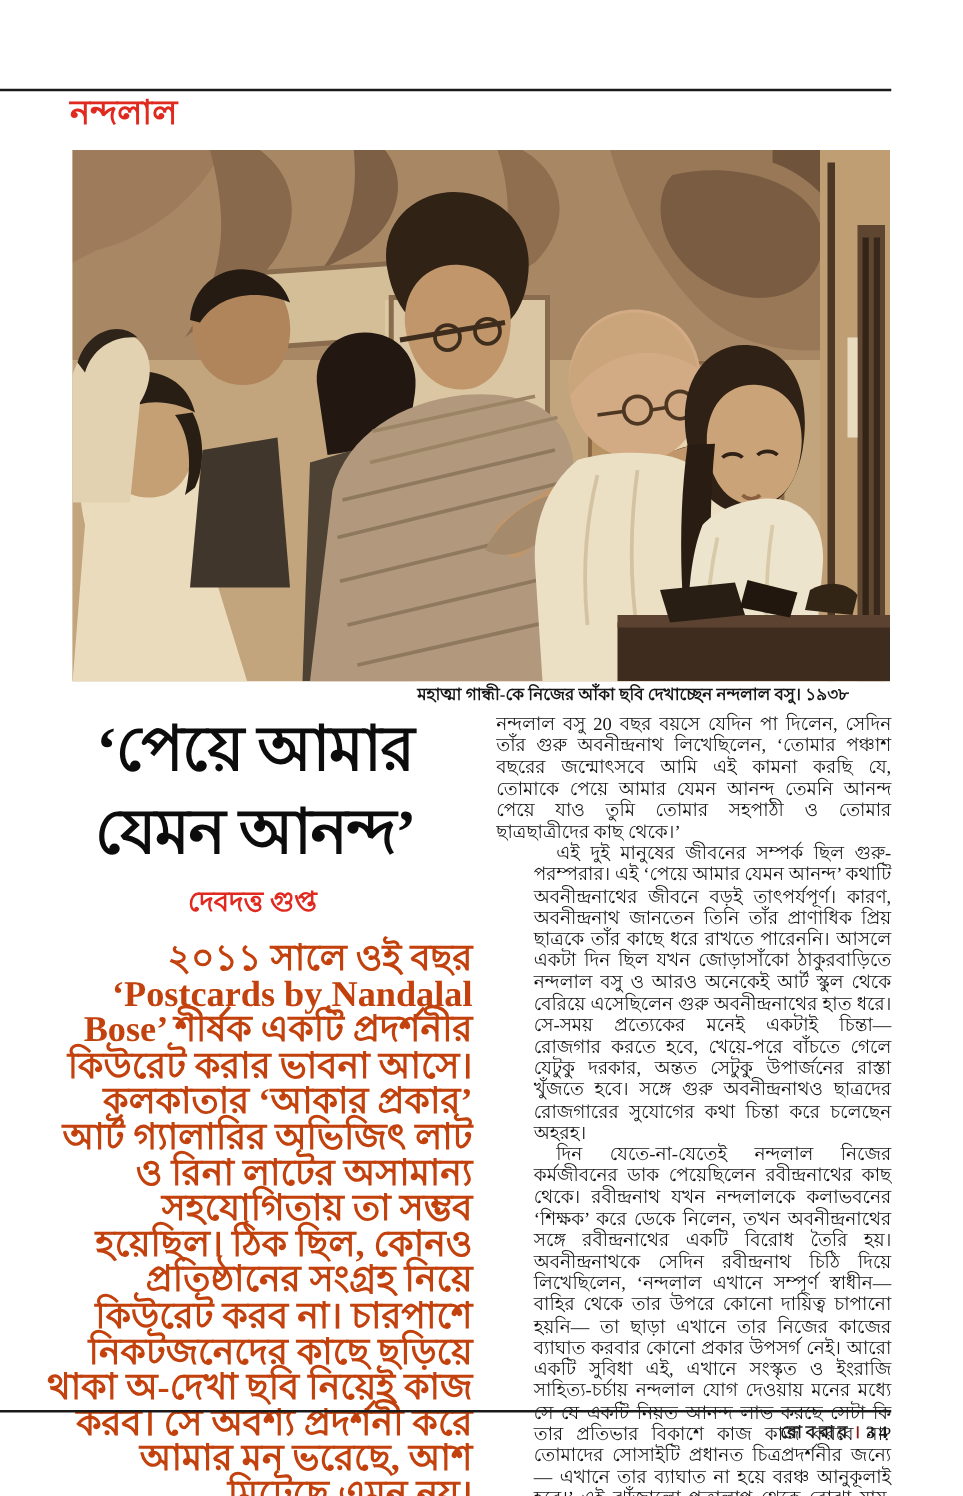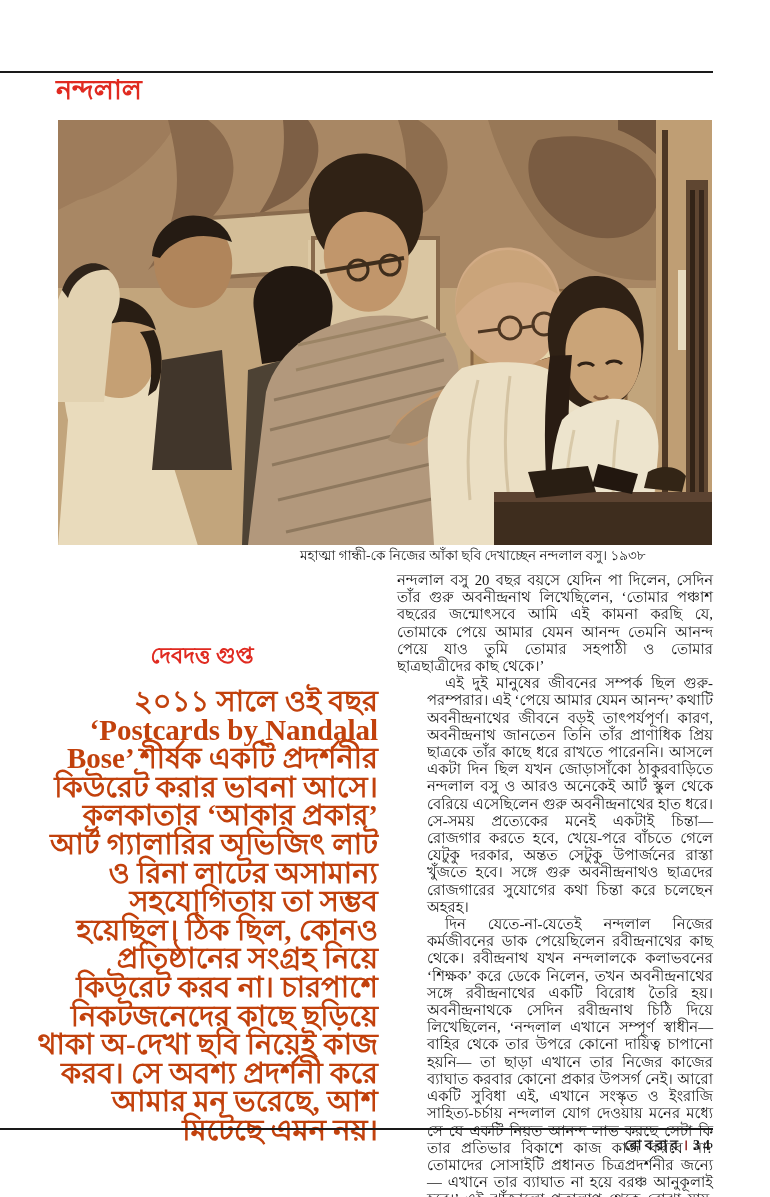--- a/index.html
+++ b/index.html
@@ -30,22 +30,22 @@
 
   .photo-wrap {
     position: absolute; left: 58px; top: 120px;
     width: 654px; height: 425px;
     background: #c2a37e;
   }
   .photo-wrap svg { display: block; width: 100%; height: 100%; }
 
   .photo-caption {
     position: absolute; left: 300px; top: 548px; width: 413px;
-    text-align: left;
-    font-size: 13.5px; font-weight: normal; color: #161616;
+    text-align: center;
+    font-size: 13.5px; font-weight: bold; color: #161616;
     line-height: 1.2;
   }
 
   .left-col {
     position: absolute; left: 30px; top: 566px; width: 348px;
     text-align: right;
   }
   .headline {
     font-size: 50px; line-height: 66px; font-weight: bold;
     color: #0c0c0c; text-align: center; letter-spacing: -1px;
@@ -191,22 +191,22 @@
         <path d="M590,352 c14,-8 30,-6 38,4 l-4,16 l-38,-4 z" fill="#2e2114"></path>
       </g>
 
       <rect x="0" y="0" width="654" height="425" fill="#8a6a4a" opacity="0.06"></rect>
     </svg>
   </div>
 
   <div class="photo-caption">মহাত্মা গান্ধী-কে নিজের আঁকা ছবি দেখাচ্ছেন নন্দলাল বসু। ১৯৩৮</div>
 
   <div class="left-col">
-    <h1 class="headline"><br>
-    </h1>
+    <h1 class="headline"><span>‘পেয়ে আমার</span><br>
+    <span>যেমন আনন্দ’</span></h1>
     <div class="byline">দেবদত্ত গুপ্ত</div>
     <p class="intro">২০১১ সালে ওই বছর ‘Postcards by Nandalal Bose’ শীর্ষক একটি প্রদর্শনীর কিউরেট করার ভাবনা আসে। কলকাতার ‘আকার প্রকার’ আর্ট গ্যালারির অভিজিৎ লাট ও রিনা লাটের অসামান্য সহযোগিতায় তা সম্ভব হয়েছিল। ঠিক ছিল, কোনও প্রতিষ্ঠানের সংগ্রহ নিয়ে কিউরেট করব না। চারপাশে নিকটজনেদের কাছে ছড়িয়ে থাকা অ-দেখা ছবি নিয়েই কাজ করব। সে অবশ্য প্রদর্শনী করে আমার মন ভরেছে, আশ মিটেছে এমন নয়।</p>
   </div>
 
   <div class="right-col">
     <p>নন্দলাল বসু 20 বছর বয়সে যেদিন পা দিলেন, সেদিন তাঁর গুরু অবনীন্দ্রনাথ লিখেছিলেন, ‘তোমার পঞ্চাশ বছরের জন্মোৎসবে আমি এই কামনা করছি যে, তোমাকে পেয়ে আমার যেমন আনন্দ তেমনি আনন্দ পেয়ে যাও তুমি তোমার সহপাঠী ও তোমার ছাত্রছাত্রীদের কাছ থেকে।’</p>
     <p class="indent">এই দুই মানুষের জীবনের সম্পর্ক ছিল গুরু-পরম্পরার। এই ‘পেয়ে আমার যেমন আনন্দ’ কথাটি অবনীন্দ্রনাথের জীবনে বড়ই তাৎপর্যপূর্ণ। কারণ, অবনীন্দ্রনাথ জানতেন তিনি তাঁর প্রাণাধিক প্রিয় ছাত্রকে তাঁর কাছে ধরে রাখতে পারেননি। আসলে একটা দিন ছিল যখন জোড়াসাঁকো ঠাকুরবাড়িতে নন্দলাল বসু ও আরও অনেকেই আর্ট স্কুল থেকে বেরিয়ে এসেছিলেন গুরু অবনীন্দ্রনাথের হাত ধরে। সে-সময় প্রত্যেকের মনেই একটাই চিন্তা— রোজগার করতে হবে, খেয়ে-পরে বাঁচতে গেলে যেটুকু দরকার, অন্তত সেটুকু উপার্জনের রাস্তা খুঁজতে হবে। সঙ্গে গুরু অবনীন্দ্রনাথও ছাত্রদের রোজগারের সুযোগের কথা চিন্তা করে চলেছেন অহরহ।</p>
     <p class="indent">দিন যেতে-না-যেতেই নন্দলাল নিজের কর্মজীবনের ডাক পেয়েছিলেন রবীন্দ্রনাথের কাছ থেকে। রবীন্দ্রনাথ যখন নন্দলালকে কলাভবনের ‘শিক্ষক’ করে ডেকে নিলেন, তখন অবনীন্দ্রনাথের সঙ্গে রবীন্দ্রনাথের একটি বিরোধ তৈরি হয়। অবনীন্দ্রনাথকে সেদিন রবীন্দ্রনাথ চিঠি দিয়ে লিখেছিলেন, ‘নন্দলাল এখানে সম্পূর্ণ স্বাধীন— বাহির থেকে তার উপরে কোনো দায়িত্ব চাপানো হয়নি— তা ছাড়া এখানে তার নিজের কাজের ব্যাঘাত করবার কোনো প্রকার উপসর্গ নেই। আরো একটি সুবিধা এই, এখানে সংস্কৃত ও ইংরাজি সাহিত্য-চর্চায় নন্দলাল যোগ দেওয়ায় মনের মধ্যে সে যে একটি নিয়ত আনন্দ লাভ করছে সেটা কি তার প্রতিভার বিকাশে কাজ কাজ করবে না? তোমাদের সোসাইটি প্রধানত চিত্রপ্রদর্শনীর জন্যে— এখানে তার ব্যাঘাত না হয়ে বরঞ্চ আনুকূলাই হবে।’ এই ঝাঁজালো পত্রালাপ থেকে বোঝা যায়, রবীন্দ্রনাথ মনে করেছিলেন শিল্প</p>
   </div>
 

